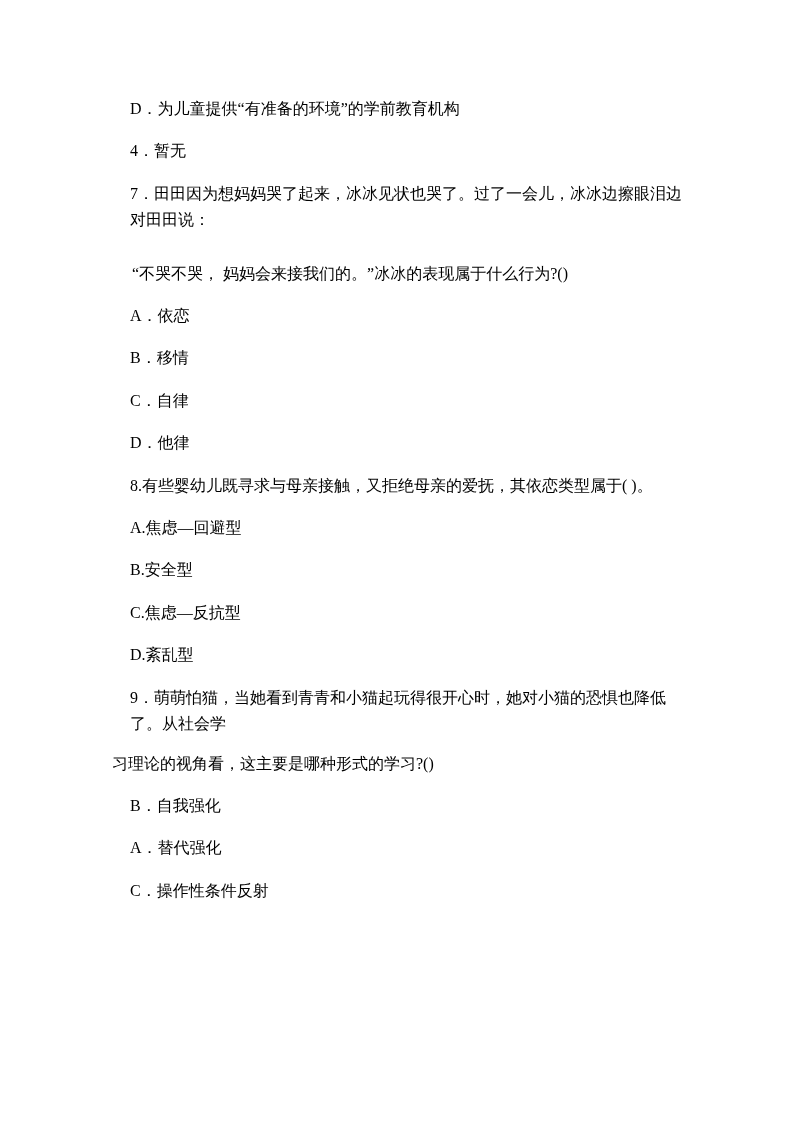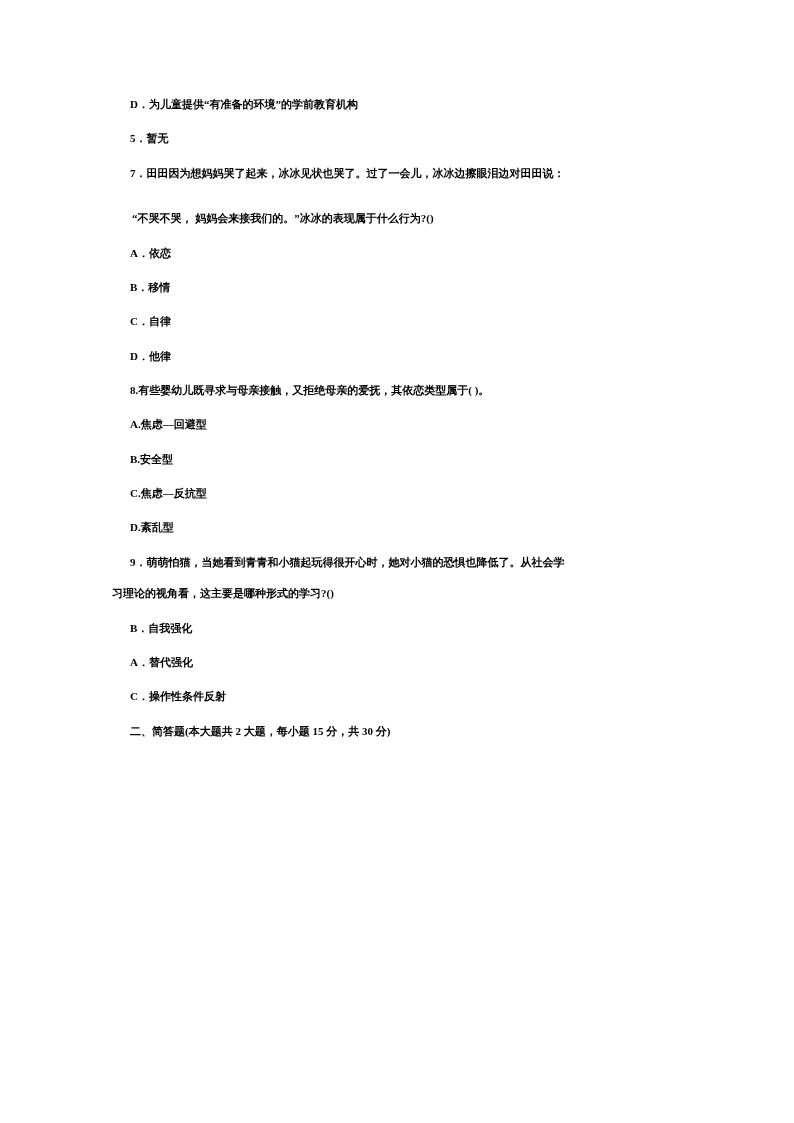--- a/index.html
+++ b/index.html
@@ -18,23 +18,22 @@
   .page {
     position: absolute;
     left: 0;
     top: 0;
     width: 794px;
     height: 1123px;
     box-sizing: border-box;
     padding: 96px 112px 60px 112px;
   }
   .doc-body {
-    font-size: 11px;
+    font-size: 16px;
     line-height: 1.62;
-    font-weight: bold;
   }
   .line {
     margin: 0 0 16.5px 0;
     white-space: pre-wrap;
     word-break: break-word;
   }
   .line.tight {
     margin-bottom: 14px;
   }
   .indent-1 {
@@ -48,33 +47,32 @@
     padding-left: 0;
   }
 </style>
 </head>
 <body>
 
 <div class="page">
   <div class="doc-body">
 
     <p class="line indent-1">D．为儿童提供“有准备的环境”的学前教育机构</p>
-    <p class="line indent-1">5．暂无</p>
+    <p class="line indent-1">4．暂无</p>
     <p class="line indent-1 tight">7．田田因为想妈妈哭了起来，冰冰见状也哭了。过了一会儿，冰冰边擦眼泪边对田田说：</p>
     <p class="line indent-2">“不哭不哭， 妈妈会来接我们的。”冰冰的表现属于什么行为?()</p>
     <p class="line indent-1">A．依恋</p>
     <p class="line indent-1">B．移情</p>
     <p class="line indent-1">C．自律</p>
     <p class="line indent-1">D．他律</p>
     <p class="line indent-1">8.有些婴幼儿既寻求与母亲接触，又拒绝母亲的爱抚，其依恋类型属于( )。</p>
     <p class="line indent-1">A.焦虑—回避型</p>
     <p class="line indent-1">B.安全型</p>
     <p class="line indent-1">C.焦虑—反抗型</p>
     <p class="line indent-1">D.紊乱型</p>
     <p class="line indent-1 tight">9．萌萌怕猫，当她看到青青和小猫起玩得很开心时，她对小猫的恐惧也降低了。从社会学</p>
     <p class="line hang">习理论的视角看，这主要是哪种形式的学习?()</p>
     <p class="line indent-1">B．自我强化</p>
     <p class="line indent-1">A．替代强化</p>
     <p class="line indent-1">C．操作性条件反射</p>
-    <p class="line indent-1">二、简答题(本大题共 2 大题，每小题 15 分，共 30 分)</p>
 
   </div>
 </div>
 
 </body></html>

